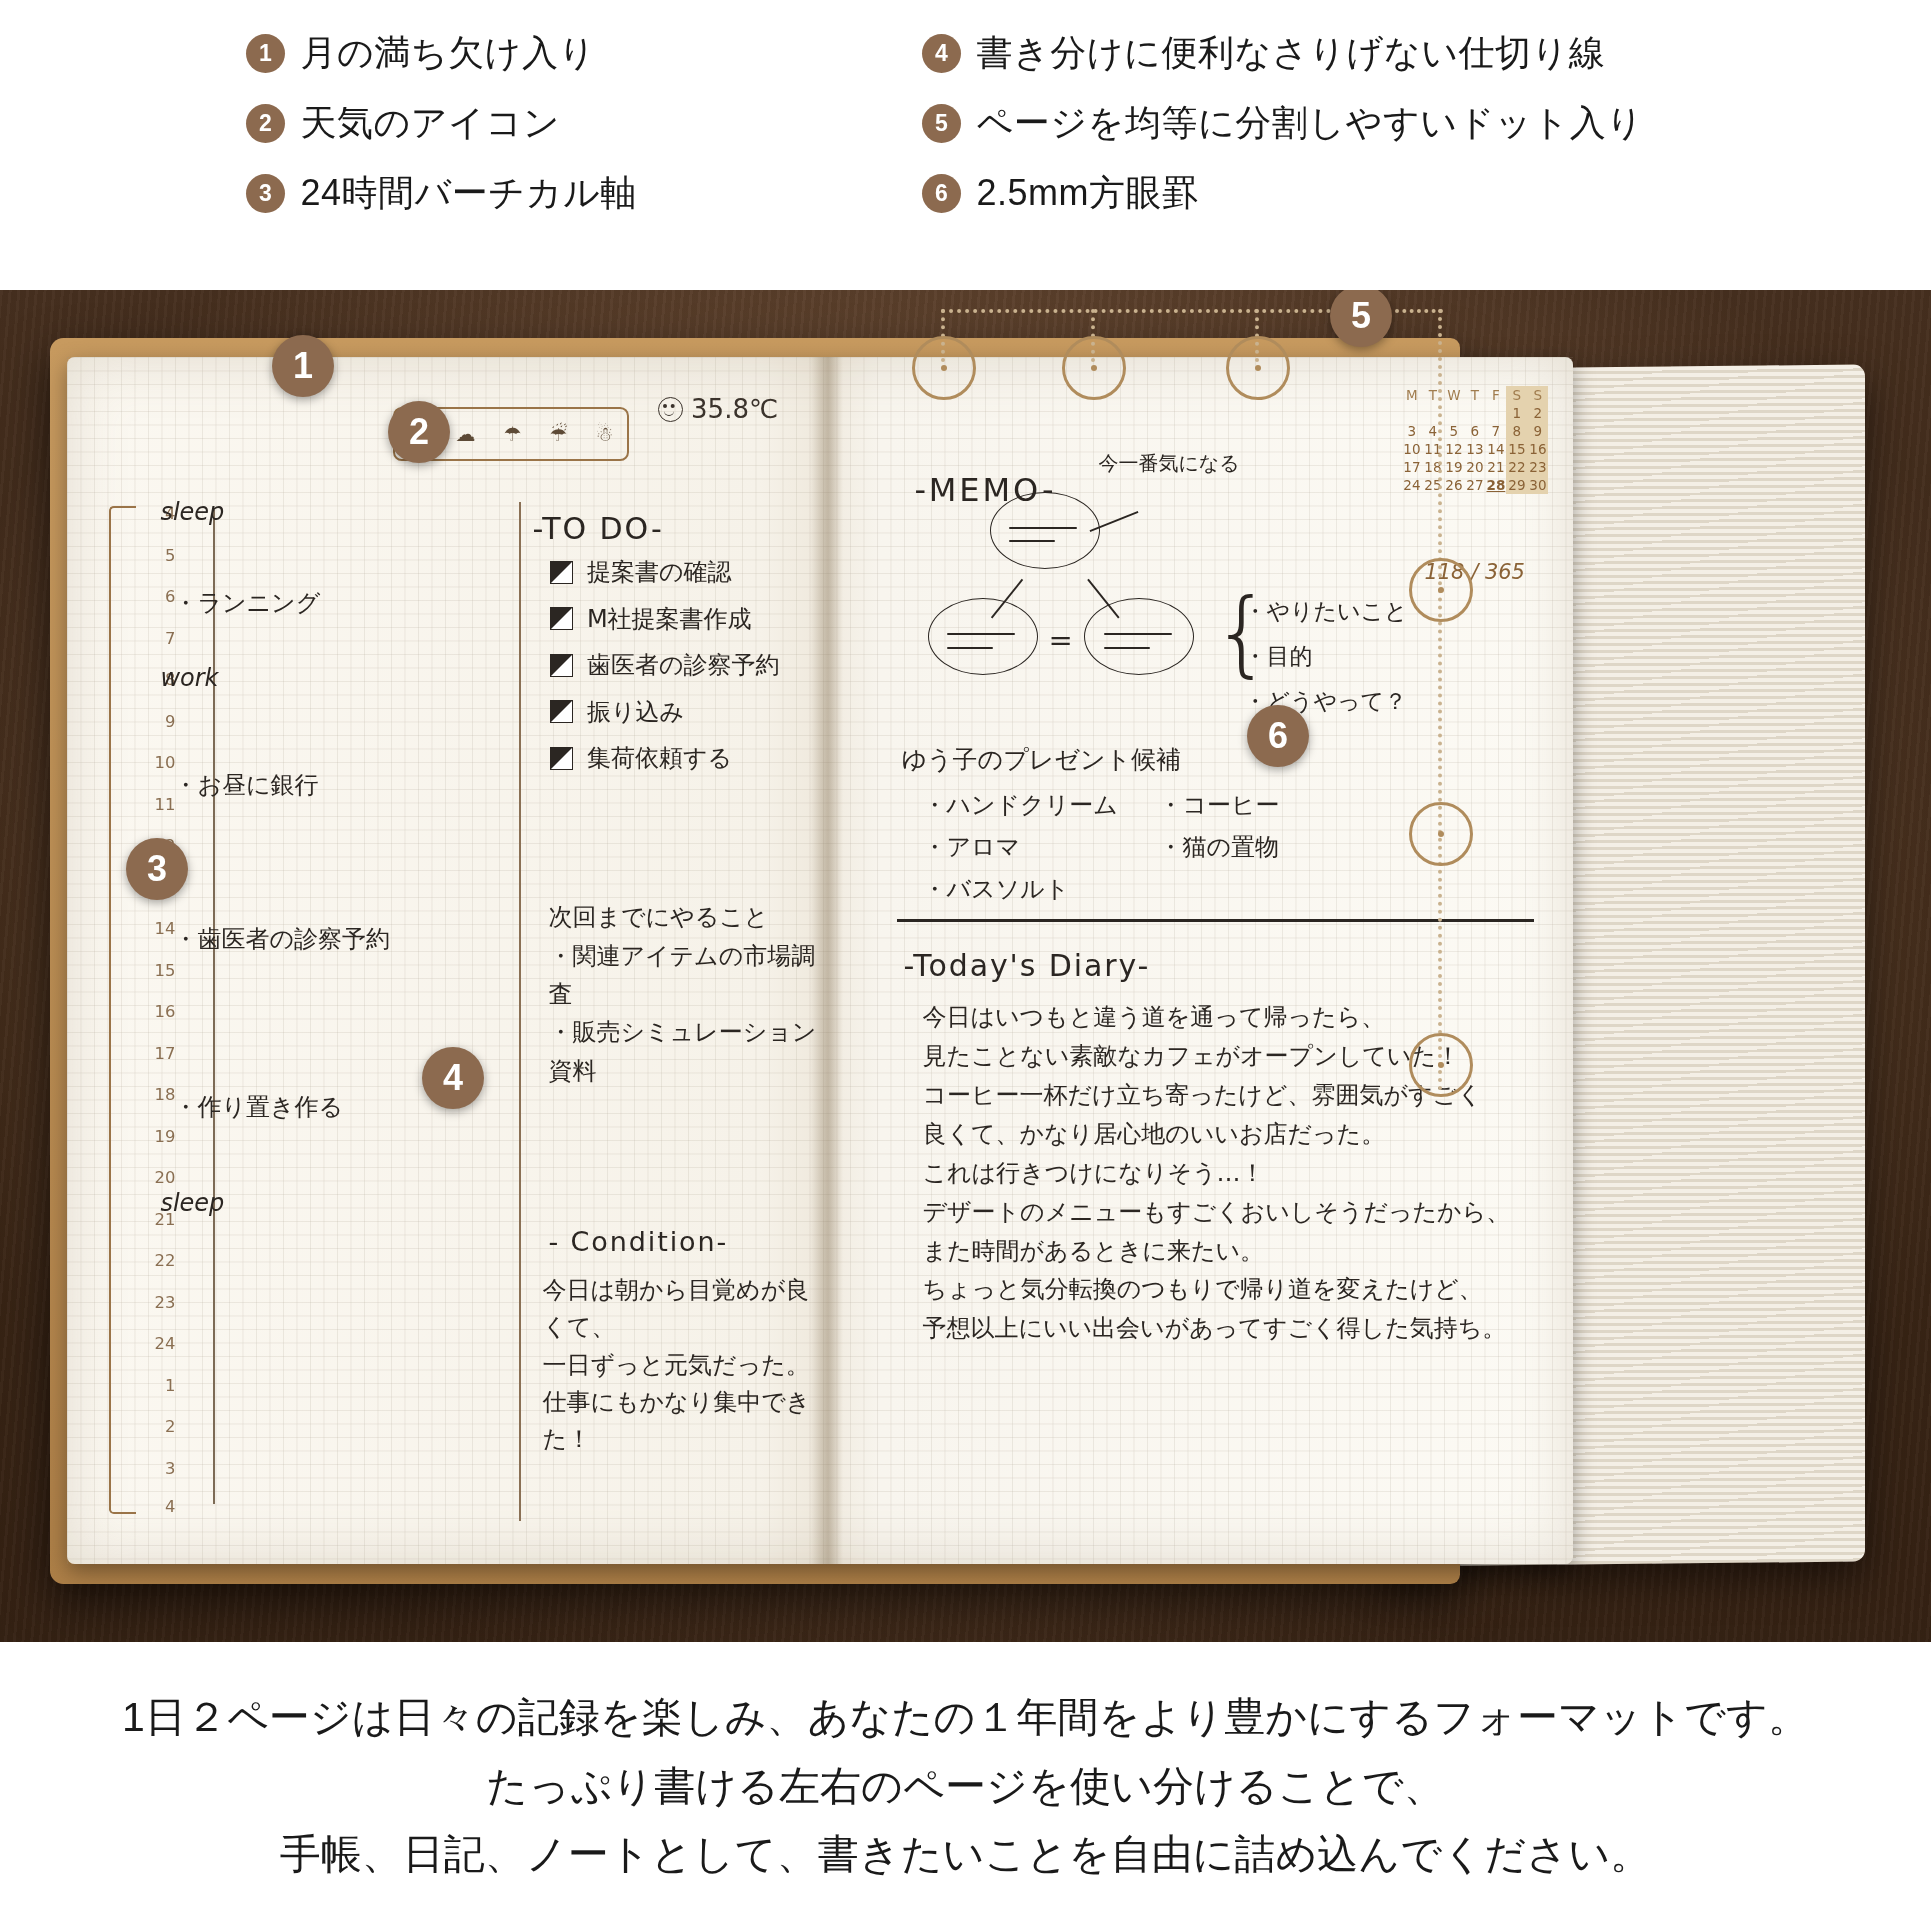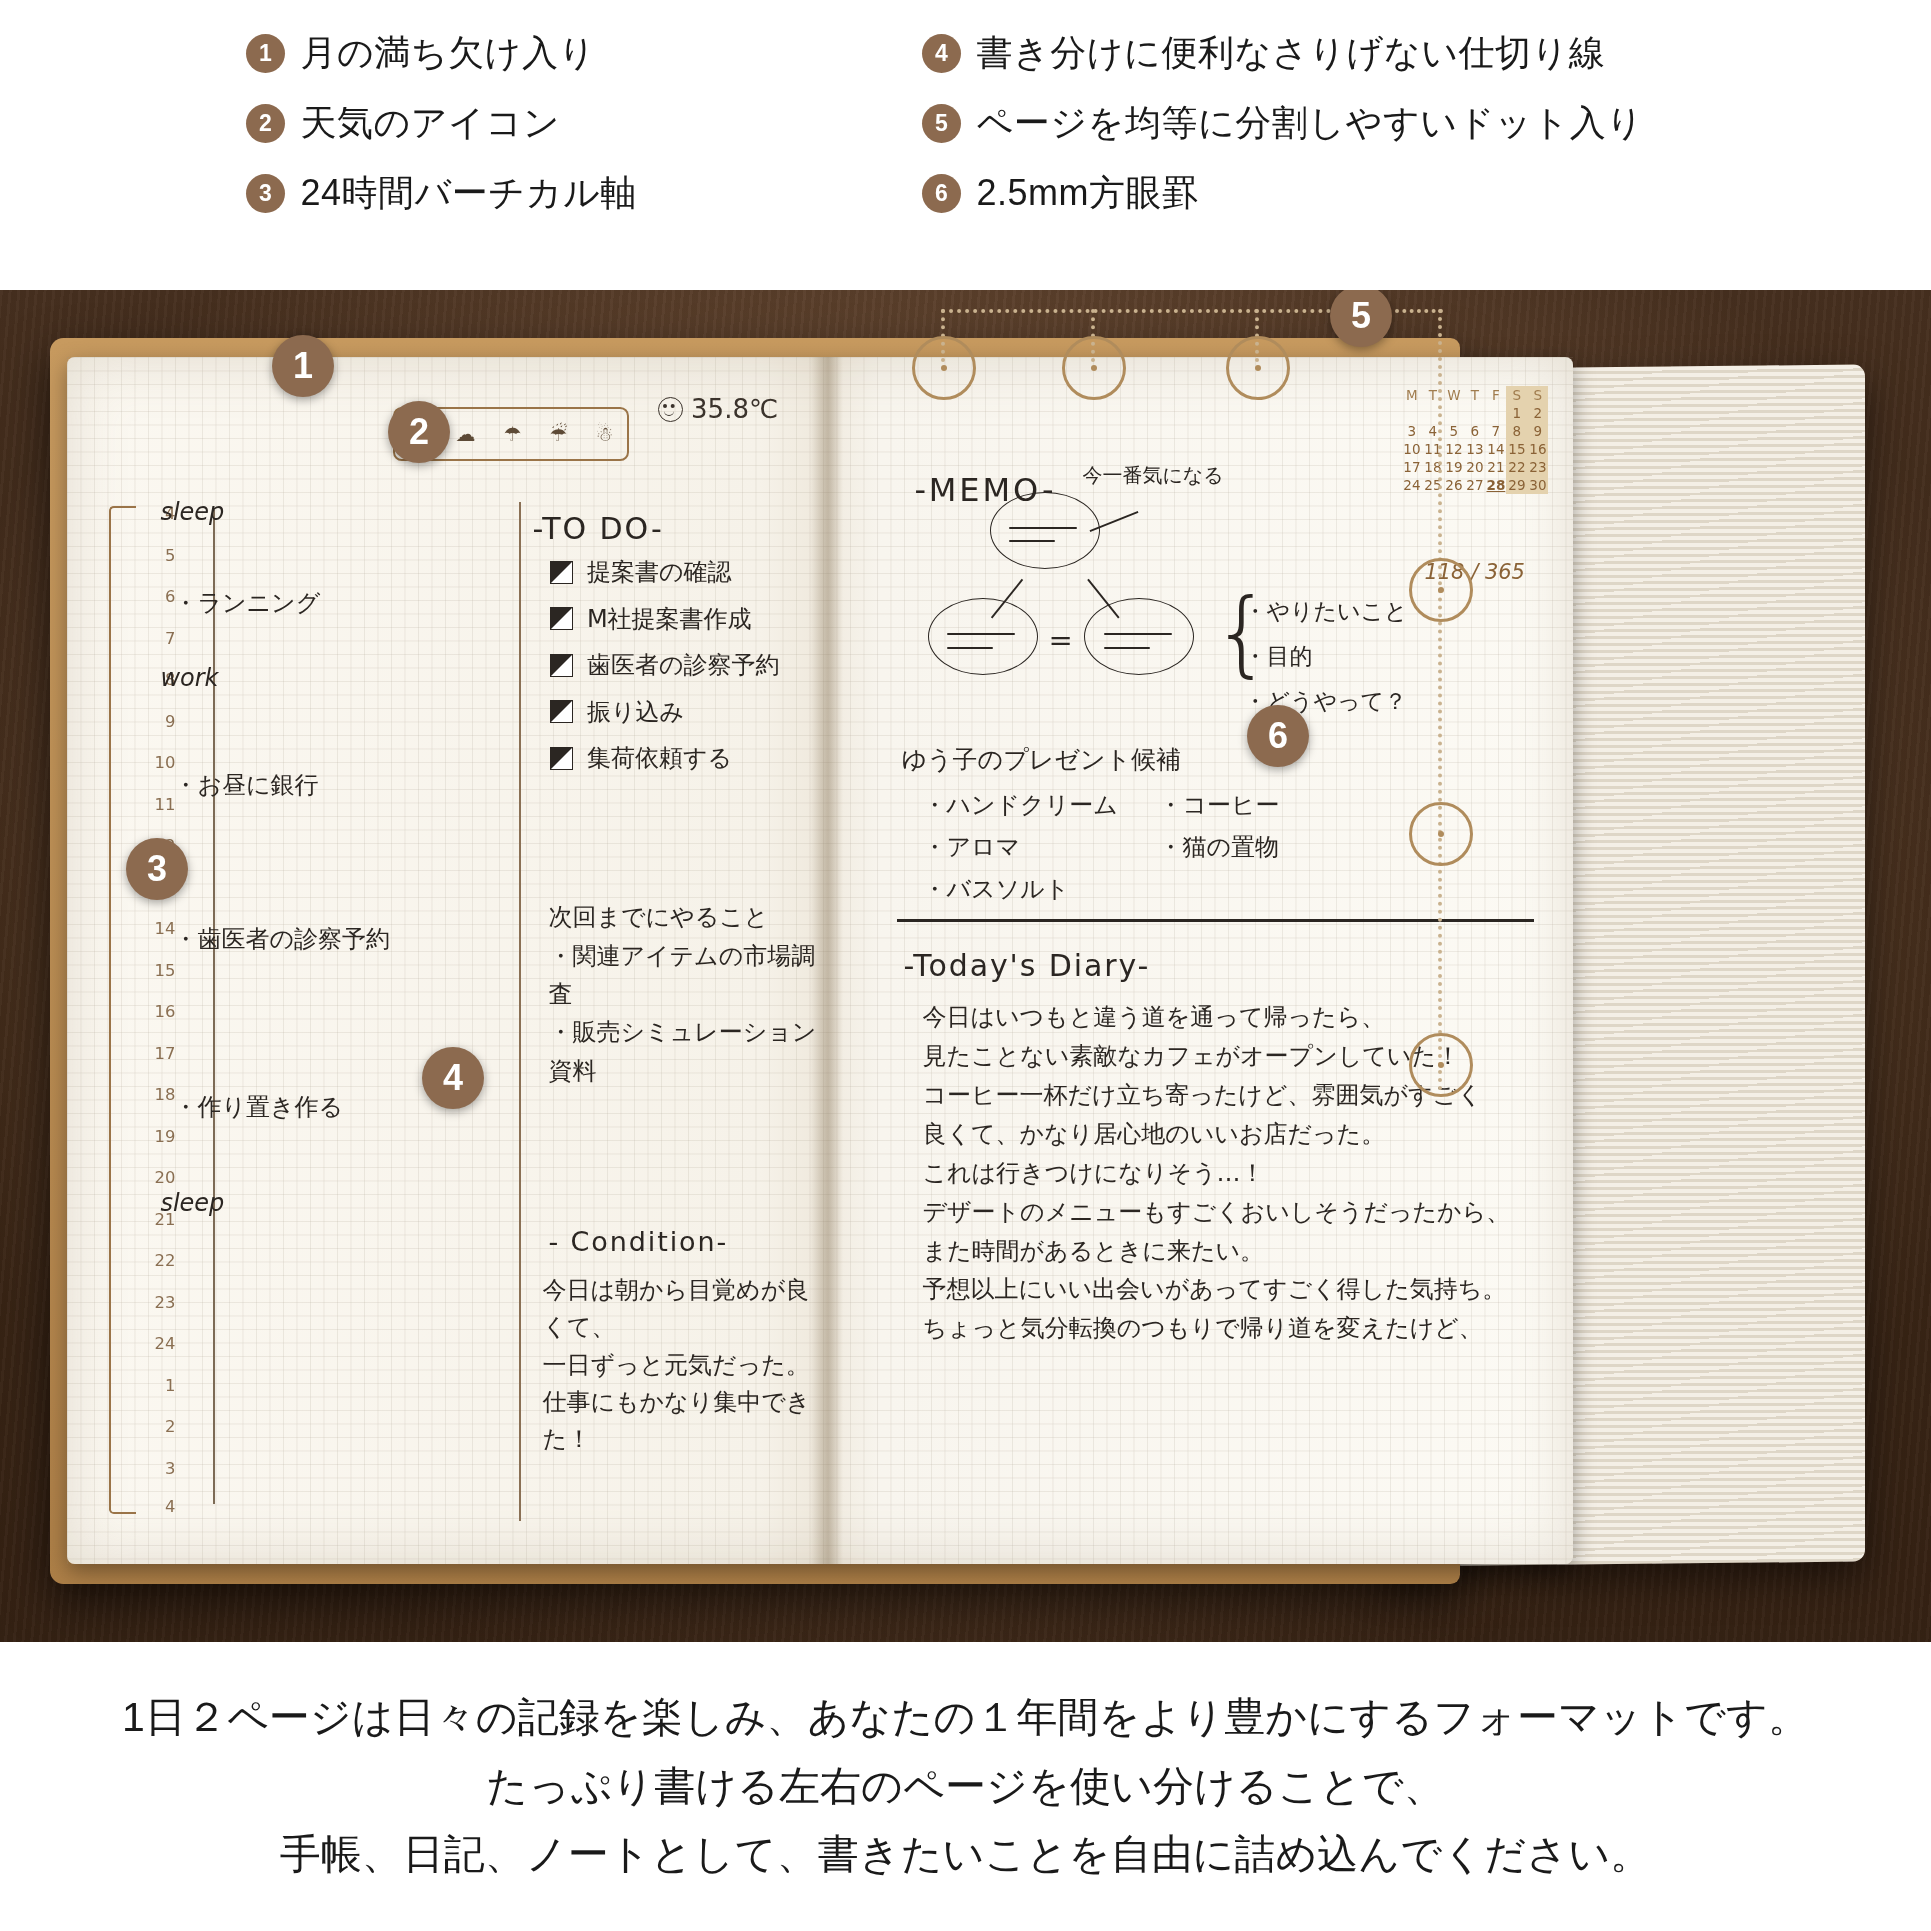--- a/index.html
+++ b/index.html
@@ -132,21 +132,21 @@
   .todo{position:absolute;left:483px;top:199px;width:290px;}
   .todo-item{display:flex;align-items:center;gap:13.5px;margin-bottom:14.5px;font-size:24px;white-space:nowrap;}
   .chk{width:21px;height:21px;border:1.9px solid #2b2622;flex:0 0 auto;position:relative;background:linear-gradient(135deg,#2b2622 48%,#fff 52%);}
 
   .nextlist{position:absolute;left:481px;top:541px;font-size:24px;line-height:1.6;}
   .cond-title{position:absolute;left:481px;top:869px;font-size:27px;letter-spacing:1.9px;}
   .cond-body{position:absolute;left:475px;top:915px;font-size:24px;line-height:1.55;}
 
   
   .memo-title{position:absolute;left:75px;top:114px;font-size:32px;letter-spacing:2.9px;}
-  .callout{position:absolute;left:243px;top:93px;font-size:20px;margin-top:12px;}
+  .callout{position:absolute;left:259px;top:93px;font-size:20px;}
   .bubble{position:absolute;border:1.9px solid #2b2622;border-radius:50%;}
   .b1{left:151px;top:135px;width:108px;height:75px;}
   .b2{left:89px;top:241px;width:108px;height:75px;}
   .b3{left:245px;top:241px;width:108px;height:75px;}
   .eq{position:absolute;left:209px;top:266px;font-size:29px;}
   .scrib{position:absolute;height:1.9px;background:#2b2622;border-radius:1.9px;}
   .brace{position:absolute;left:373px;top:230px;font-size:93px;color:#2b2622;font-weight:200;line-height:1;}
   .qlist{position:absolute;left:404px;top:232px;font-size:23px;line-height:1.95;}
 
   .gift-title{position:absolute;left:62px;top:386px;font-size:25px;}
@@ -368,22 +368,22 @@
           <div class="hline"></div>
           <div class="diary-title">-Today's Diary-</div>
           <div class="diary-body">
             <div>今日はいつもと違う道を通って帰ったら、</div>
             <div>見たことない素敵なカフェがオープンしていた！</div>
             <div>コーヒー一杯だけ立ち寄ったけど、雰囲気がすごく</div>
             <div>良くて、かなり居心地のいいお店だった。</div>
             <div>これは行きつけになりそう…！</div>
             <div>デザートのメニューもすごくおいしそうだったから、</div>
             <div>また時間があるときに来たい。</div>
+            <div>ちょっと気分転換のつもりで帰り道を変えたけど、</div>
             <div>予想以上にいい出会いがあってすごく得した気持ち。</div>
-            <div>ちょっと気分転換のつもりで帰り道を変えたけど、</div>
           </div>
 
           <div class="minical">
             <table>
               <tbody>
                   <tr>
                 <th class="hd">M</th>
                 <th class="hd">T</th>
                 <th class="hd">W</th>
                 <th class="hd">T</th>

